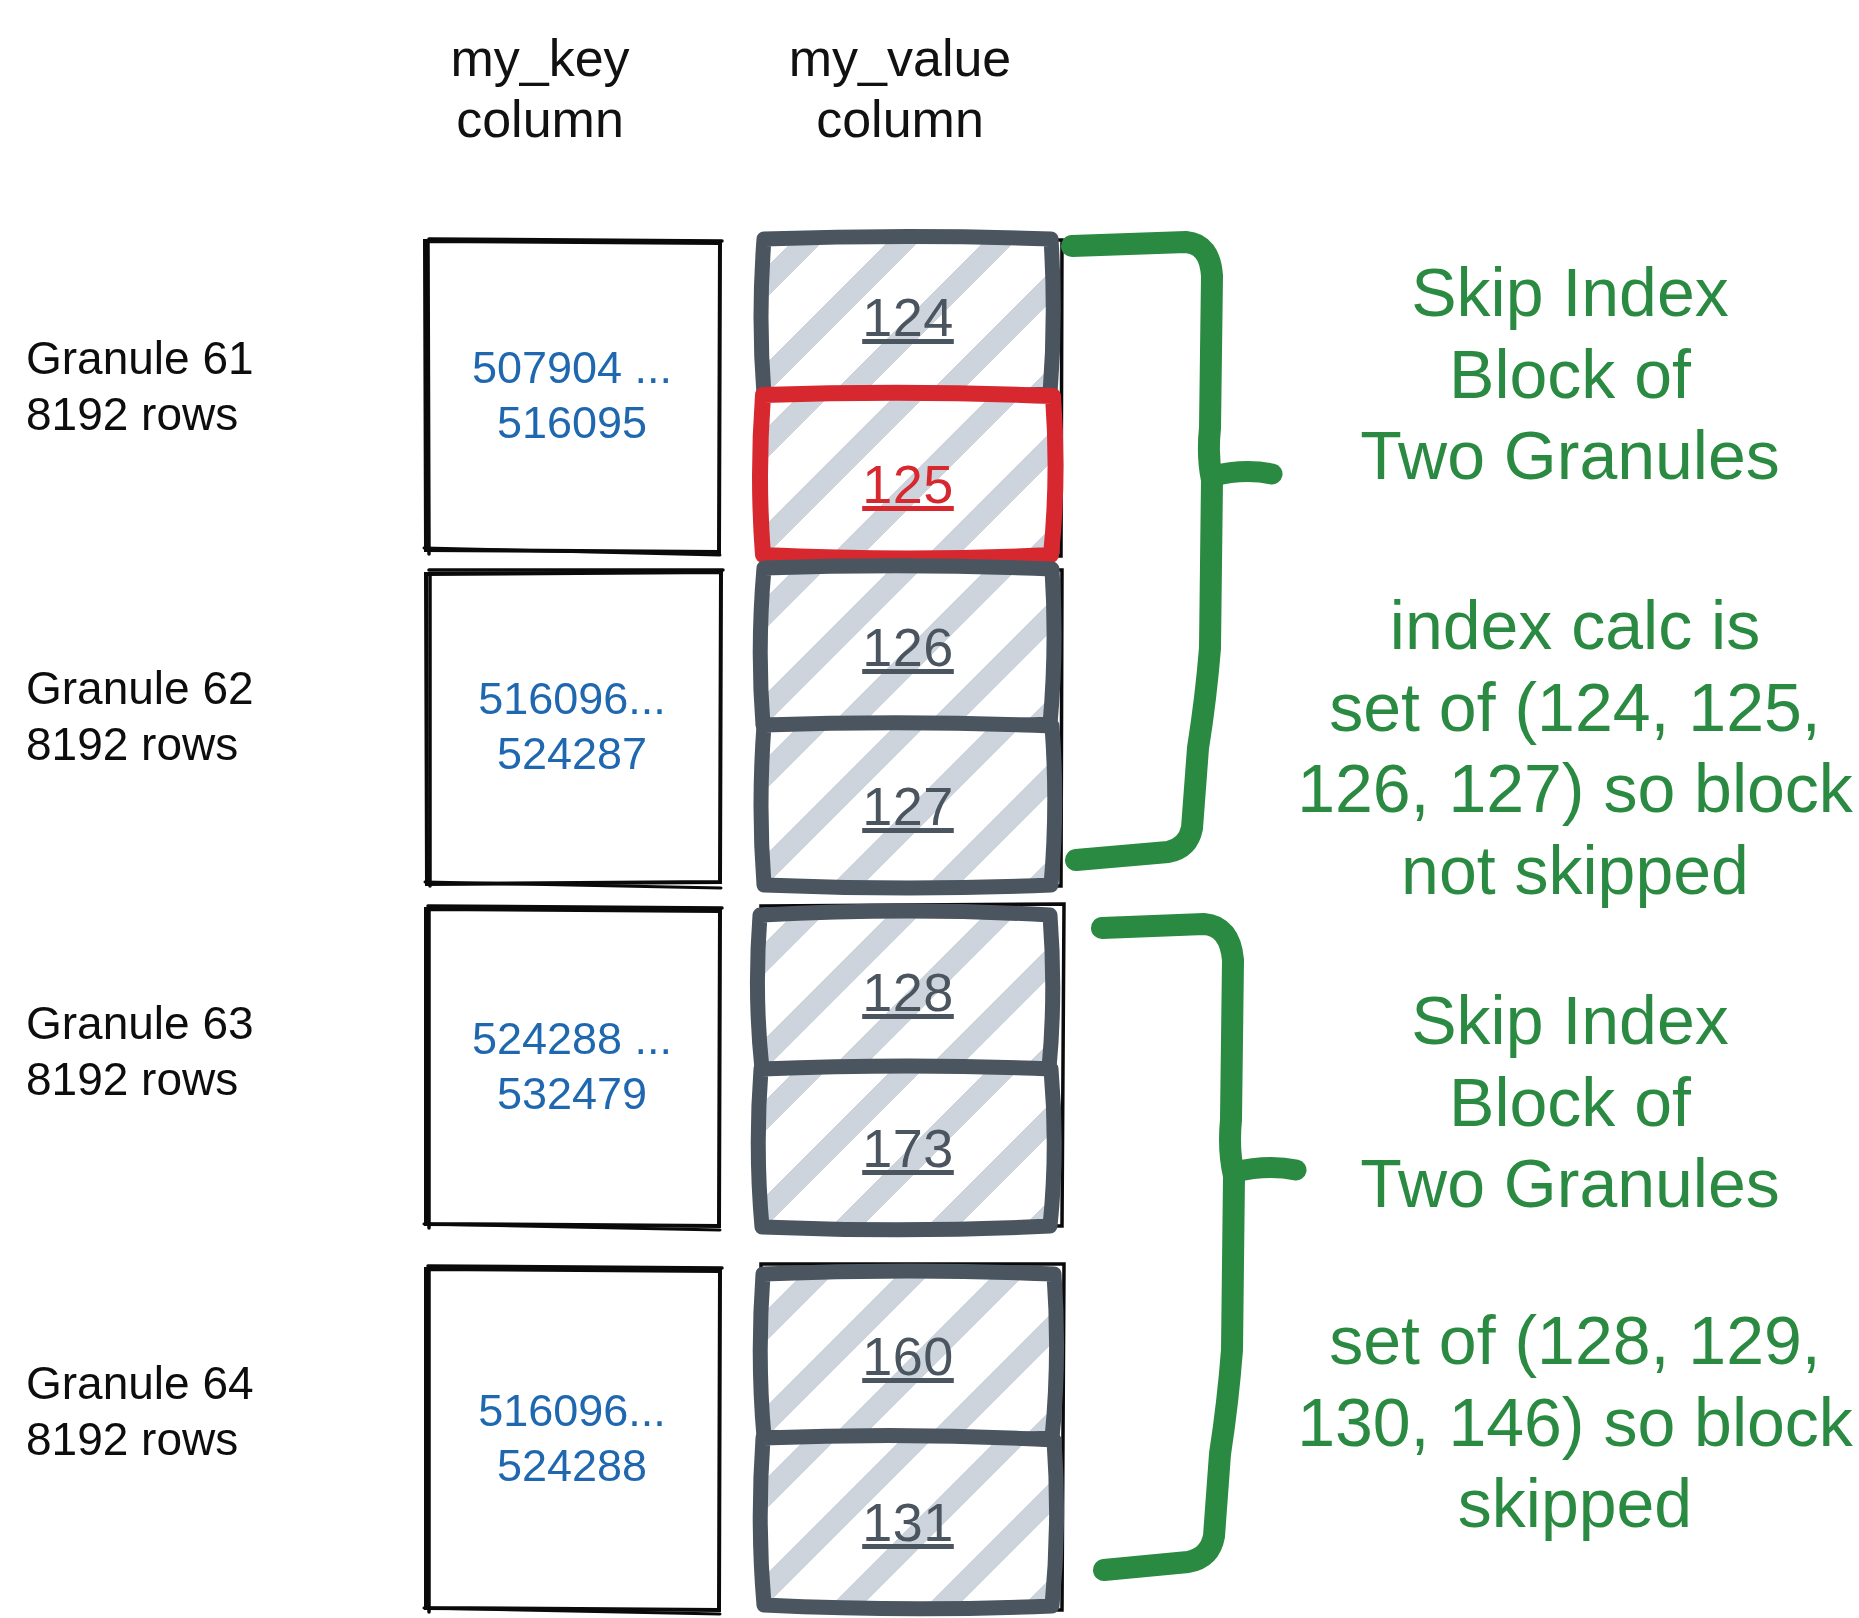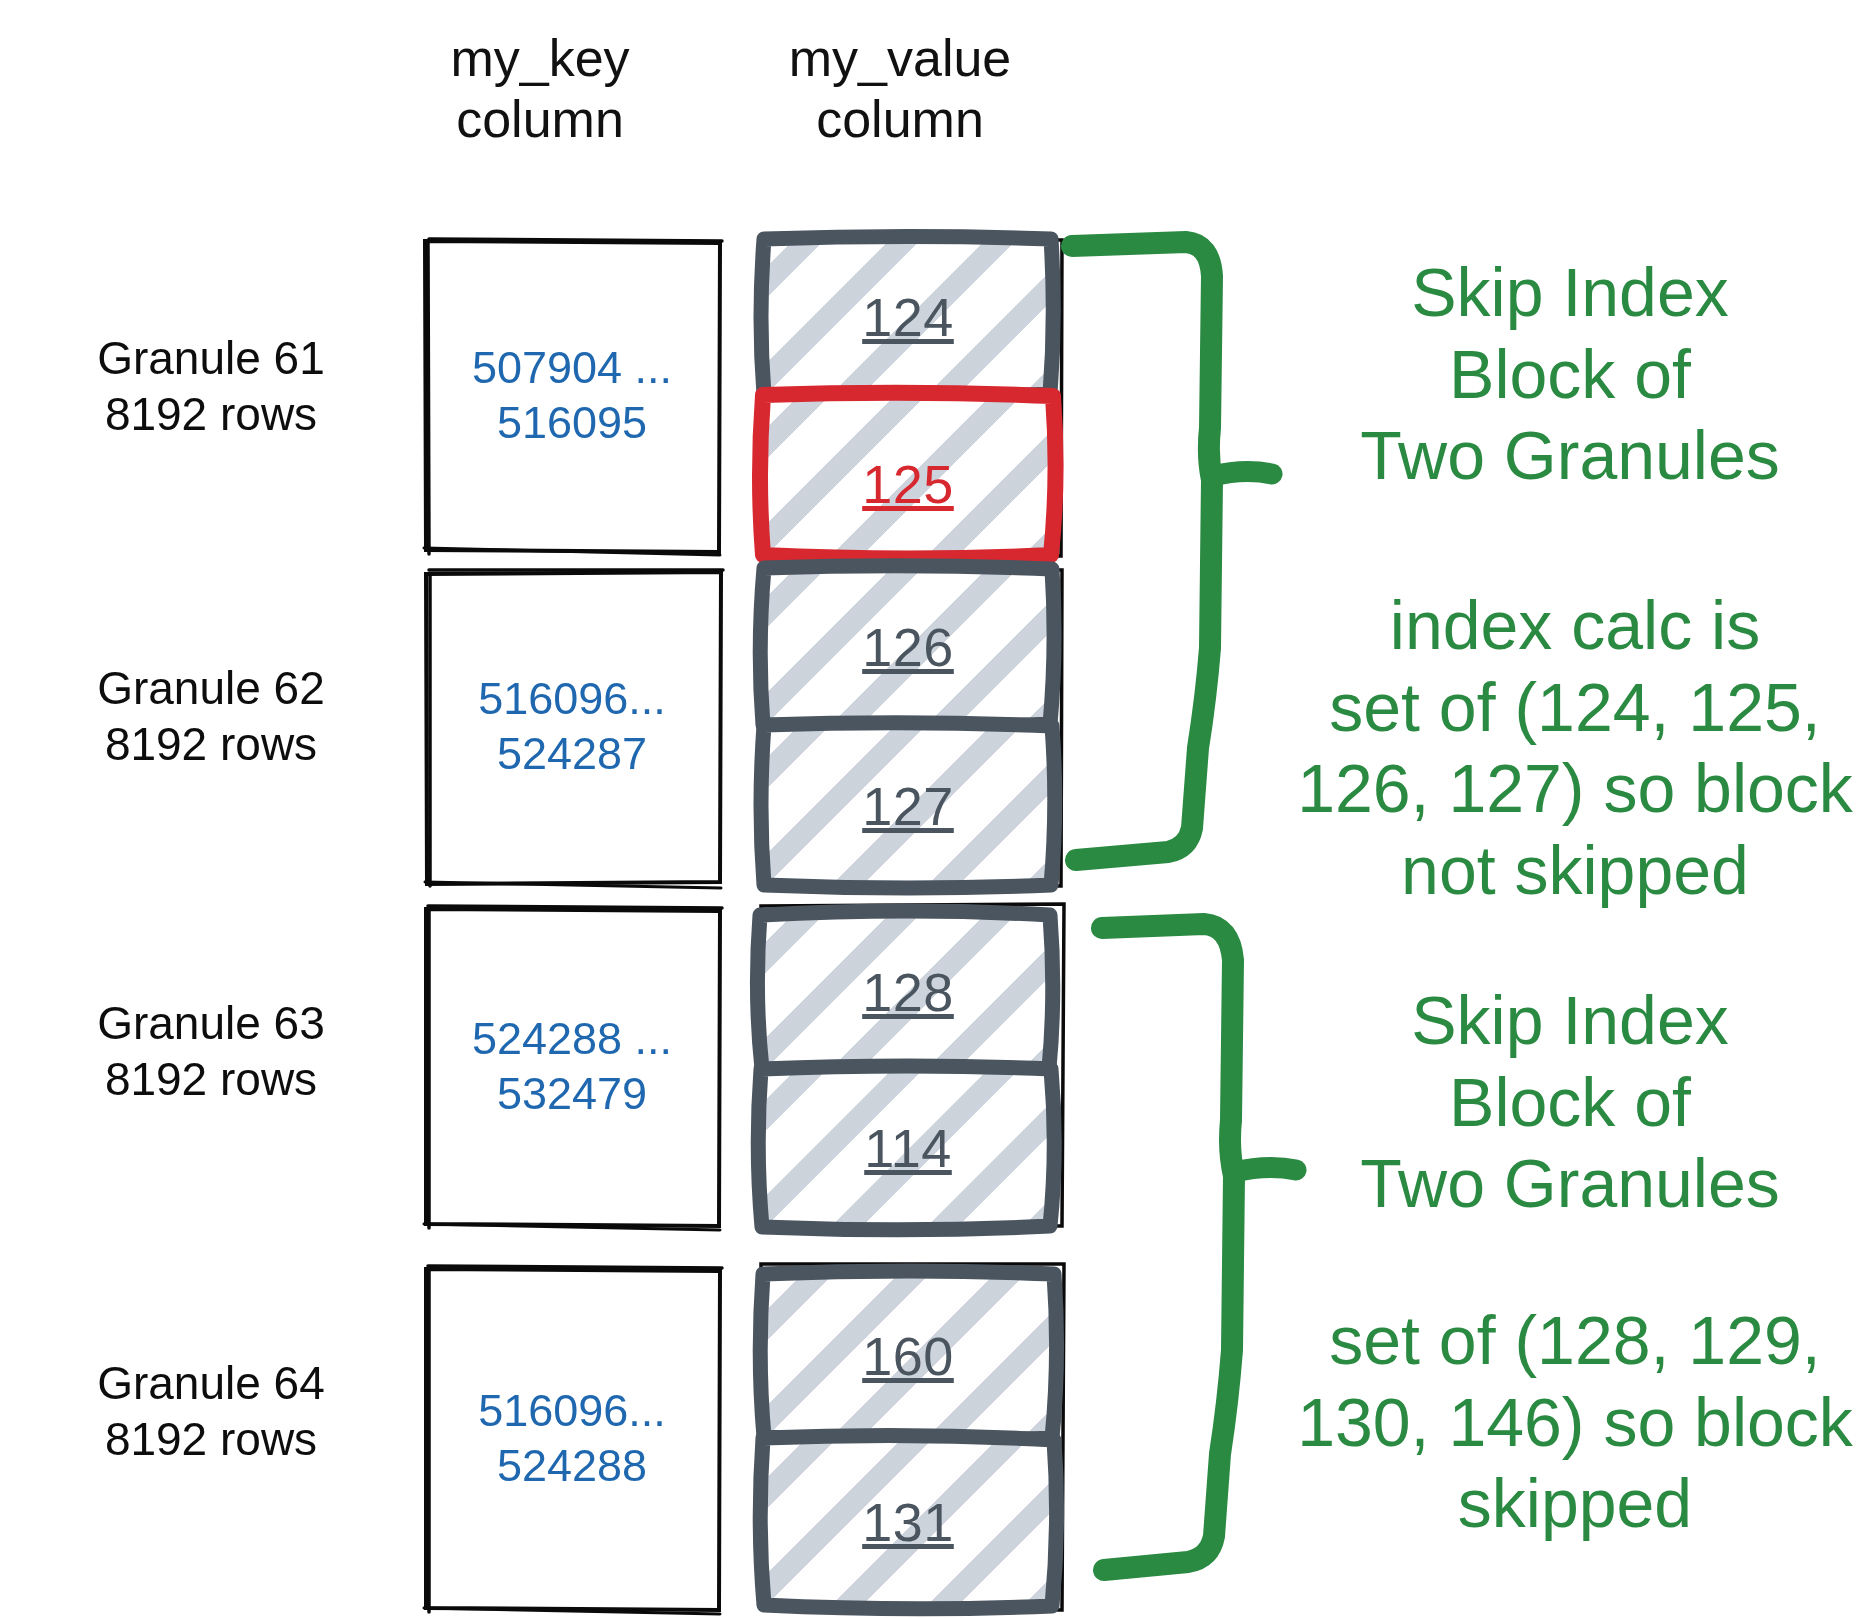--- a/index.html
+++ b/index.html
@@ -29,21 +29,21 @@
     white-space: pre-line;
   }
   #hdr-key   { left: 360px; top: 28px;  width: 360px; }
   #hdr-value { left: 720px; top: 28px;  width: 360px; }
 
   
   .granule-label {
     position: absolute;
     left: 26px;
     width: 370px;
-    text-align: center;
+    text-align: left;
     font-size: 46px;
     line-height: 1.22;
     color: #0d0d0d;
     white-space: pre-line;
   }
 
   
   .key-box {
     position: absolute;
     left: 424px;
@@ -235,21 +235,21 @@
       <svg class="cell-sketch" viewBox="0 0 316 175" preserveAspectRatio="none">
         <path d="M10,11 Q160,3 300,11 Q306,90 299,164 Q160,170 12,165 Q4,90 10,11 Z" fill="none" stroke="#4a5560" stroke-width="15" stroke-linejoin="round" stroke-linecap="round"></path>
       </svg>
       <span class="value-num">128</span>
     </div>
 
     <div class="value-cell" style="top:163px; height:158px;">
       <svg class="cell-sketch" viewBox="0 0 316 178" preserveAspectRatio="none">
         <path d="M11,10 Q160,4 301,10 Q308,90 300,167 Q160,174 12,168 Q5,90 11,10 Z" fill="none" stroke="#4a5560" stroke-width="15" stroke-linejoin="round" stroke-linecap="round"></path>
       </svg>
-      <span class="value-num">114</span>
+      <span class="value-num">173</span>
     </div>
   </div>
 
   <div class="granule-label" style="top:1355px;">Granule 64
 8192 rows</div>
 
   <div class="key-box" style="top:1268px; height:342px;">
     <svg class="sketch-svg" viewBox="0 0 316 362" preserveAspectRatio="none">
       <path d="M12,11 L306,13 L305,352 L12,350 Z" fill="none" stroke="#0a0a0a" stroke-width="4" stroke-linecap="round"></path>
       <path d="M14,8 L308,10 M15,12 L15,354" fill="none" stroke="#0a0a0a" stroke-width="3.5" stroke-linecap="round"></path>

